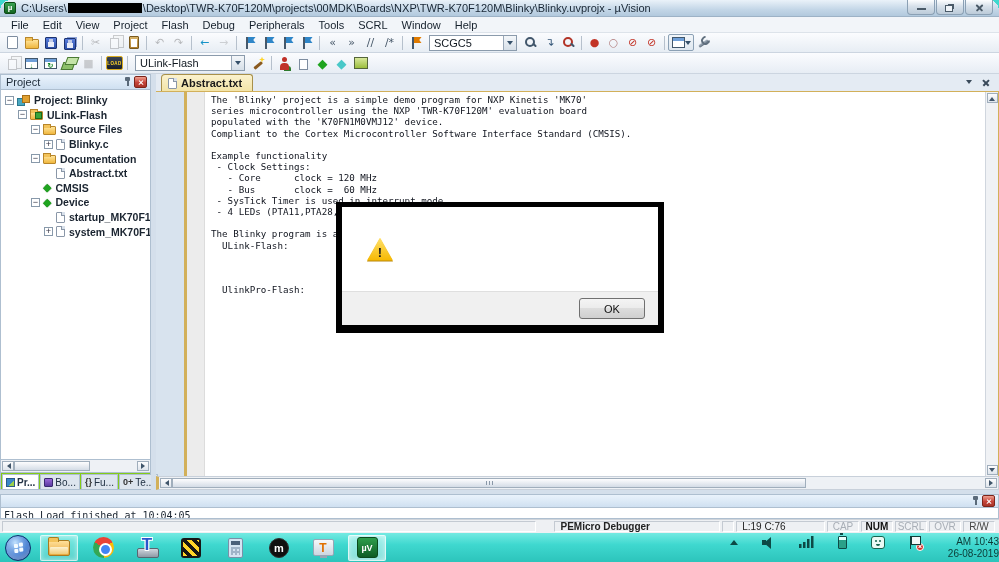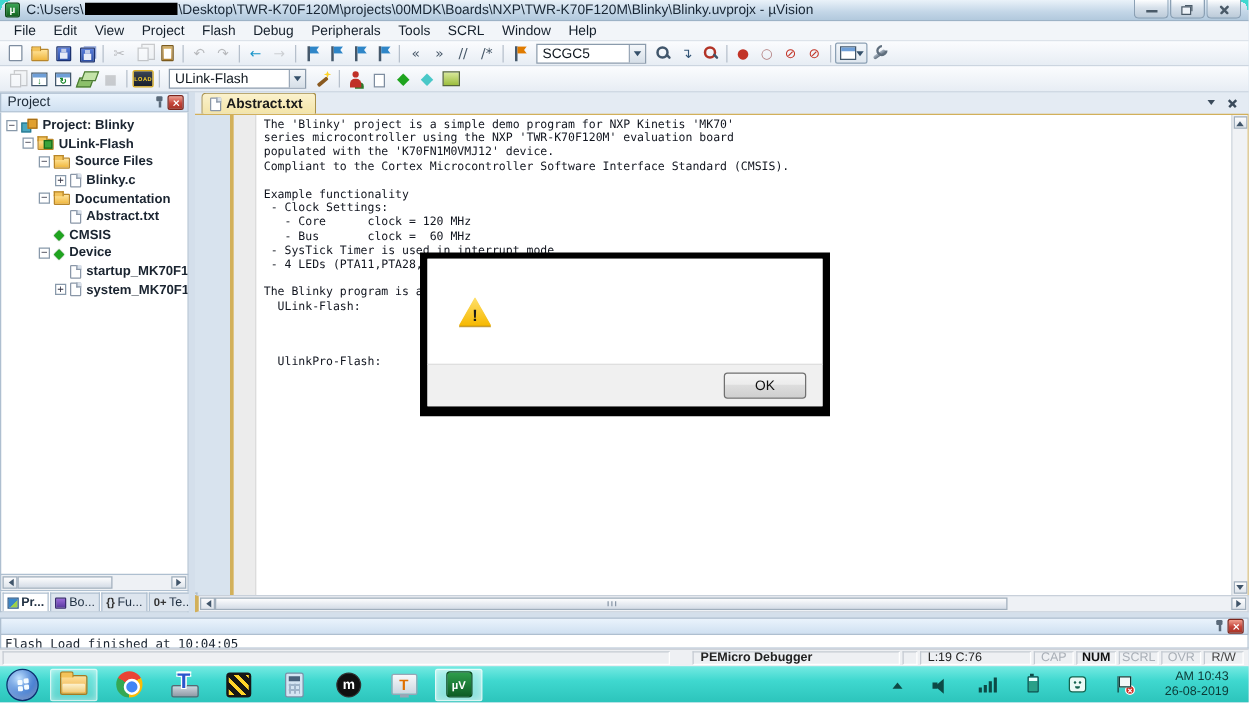--- a/index.html
+++ b/index.html
@@ -126,21 +126,21 @@
   .ti-diamond { color:#1fa41f; font-size:11px; line-height:11px; text-shadow:0 0 1px #0a5a0a; font-family:"DejaVu Sans",sans-serif; }
   .pp-hscroll { height:13px; background:#eef1f5; border:1px solid #aebfd0; border-top:none; display:flex; align-items:center; padding:0 1px; }
   .sarr { width:12px; height:10px; background:linear-gradient(#fdfdfe,#dfe5ec); border:1px solid #a0aebc; display:flex; align-items:center; justify-content:center; flex:none; }
   .tril { border:3px solid transparent; border-right:4px solid #40556a; margin-right:2px; }
   .trir { border:3px solid transparent; border-left:4px solid #40556a; margin-left:2px; }
   .triu { border:3px solid transparent; border-bottom:4px solid #40556a; margin-bottom:2px; }
   .trid { border:3px solid transparent; border-top:4px solid #40556a; margin-top:2px; }
   .sthumb { height:10px; background:linear-gradient(#fdfdfe,#d4dce6); border:1px solid #a0aebc; }
   .pp-track { flex:1; display:flex; align-items:center; }
   .pp-track .sthumb { width:62%; }
-  .pp-tabs { height:17px; background:#ffffff; border:1px solid #aebfd0; border-top:none; display:flex; align-items:flex-end; padding:0 0 0 1px; }
+  .pp-tabs { height:17px; background:#84cc16; border:1px solid #aebfd0; border-top:none; display:flex; align-items:flex-end; padding:0 0 0 1px; }
   .pptab { height:15px; display:flex; align-items:center; padding:0 3px; font-size:10px; color:#223244;
     border:1px solid #aebfd0; border-bottom:none; background:#dde5ee; margin-right:1px; white-space:nowrap; }
   .pptab.active { background:#fff; font-weight:bold; }
   .pti { width:9px; height:9px; margin-right:2px; flex:none; }
   .pti.proj { background:linear-gradient(135deg,#3a86c8 60%,#9cd04a 60%); border:1px solid #2a5a8a; }
   .pti.books { background:linear-gradient(#9a6ad8,#5a3aa0); border:1px solid #3a2a70; border-radius:1px; }
   .ptig { font-weight:bold; color:#333; margin-right:2px; font-size:9px; }
 
   .vsplit { position:absolute; left:151px; top:74px; width:5px; height:416px; background:#d4dfeb; }
 
@@ -216,21 +216,21 @@
   .ak-calc::after { content:""; position:absolute; left:2px; right:2px; top:8px; bottom:2px;
     background:repeating-linear-gradient(#8aa0b8 0 2px,transparent 2px 4px), repeating-linear-gradient(90deg,#8aa0b8 0 2px,transparent 2px 4px); opacity:.7; }
   .ak-mint { width:20px; height:20px; border-radius:50%; background:#101010; color:#fff; font-weight:bold; font-size:11px;
     display:flex; align-items:center; justify-content:center; border:1px solid #303030; }
   .ak-tera { width:21px; height:17px; background:linear-gradient(#f6f8fa,#cdd6e0); border:1px solid #98a6b6; border-radius:2px;
     display:flex; align-items:center; justify-content:center; position:relative; }
   .ak-tera .tT { color:#e07000; font-weight:bold; font-size:12px; }
   .ak-tera::after { content:""; position:absolute; left:6px; right:6px; bottom:-3px; height:2px; background:#98a6b6; }
   .ak-uv { width:21px; height:21px; border-radius:3px; background:linear-gradient(#2e9e4c,#0d5c24); border:1px solid #0a4a1c;
     color:#fff; display:flex; align-items:center; justify-content:center; font-size:9px; font-weight:bold; }
-  .tray { margin-left:auto; display:flex; align-items:center; gap:24px; padding-right:16px; }
+  .tray { margin-left:auto; display:flex; align-items:flex-start; gap:24px; padding-right:0; }
   .tr-arrow { width:0; height:0; border:4px solid transparent; border-bottom:5px solid #0d4a46; margin-bottom:3px; }
   .tr-vol { width:13px; height:12px; position:relative; }
   .tr-vol::before { content:""; position:absolute; left:0; top:4px; width:4px; height:5px; background:#0d4a46; }
   .tr-vol::after { content:""; position:absolute; left:2px; top:1px; border:6px solid transparent; border-right:7px solid #0d4a46; border-left:none; }
   .tr-net { width:15px; height:12px;
     background-image:linear-gradient(#0d4a46,#0d4a46),linear-gradient(#0d4a46,#0d4a46),linear-gradient(#0d4a46,#0d4a46),linear-gradient(#0d4a46,#0d4a46);
     background-size:2.5px 4px,2.5px 6px,2.5px 9px,2.5px 12px; background-position:0 100%,4px 100%,8px 100%,12px 100%; background-repeat:no-repeat; }
   .tr-batt { width:9px; height:13px; border:1.5px solid #0d4a46; border-radius:1px; position:relative; background:linear-gradient(to top,#2aa088 75%,#e8fffc 75%); }
   .tr-batt::before { content:""; position:absolute; left:1.5px; top:-3.5px; width:3px; height:2px; background:#0d4a46; }
   .tr-dev { width:14px; height:13px; border-radius:3px; background:#eafaf5; border:1.5px solid #15634f; position:relative; }

